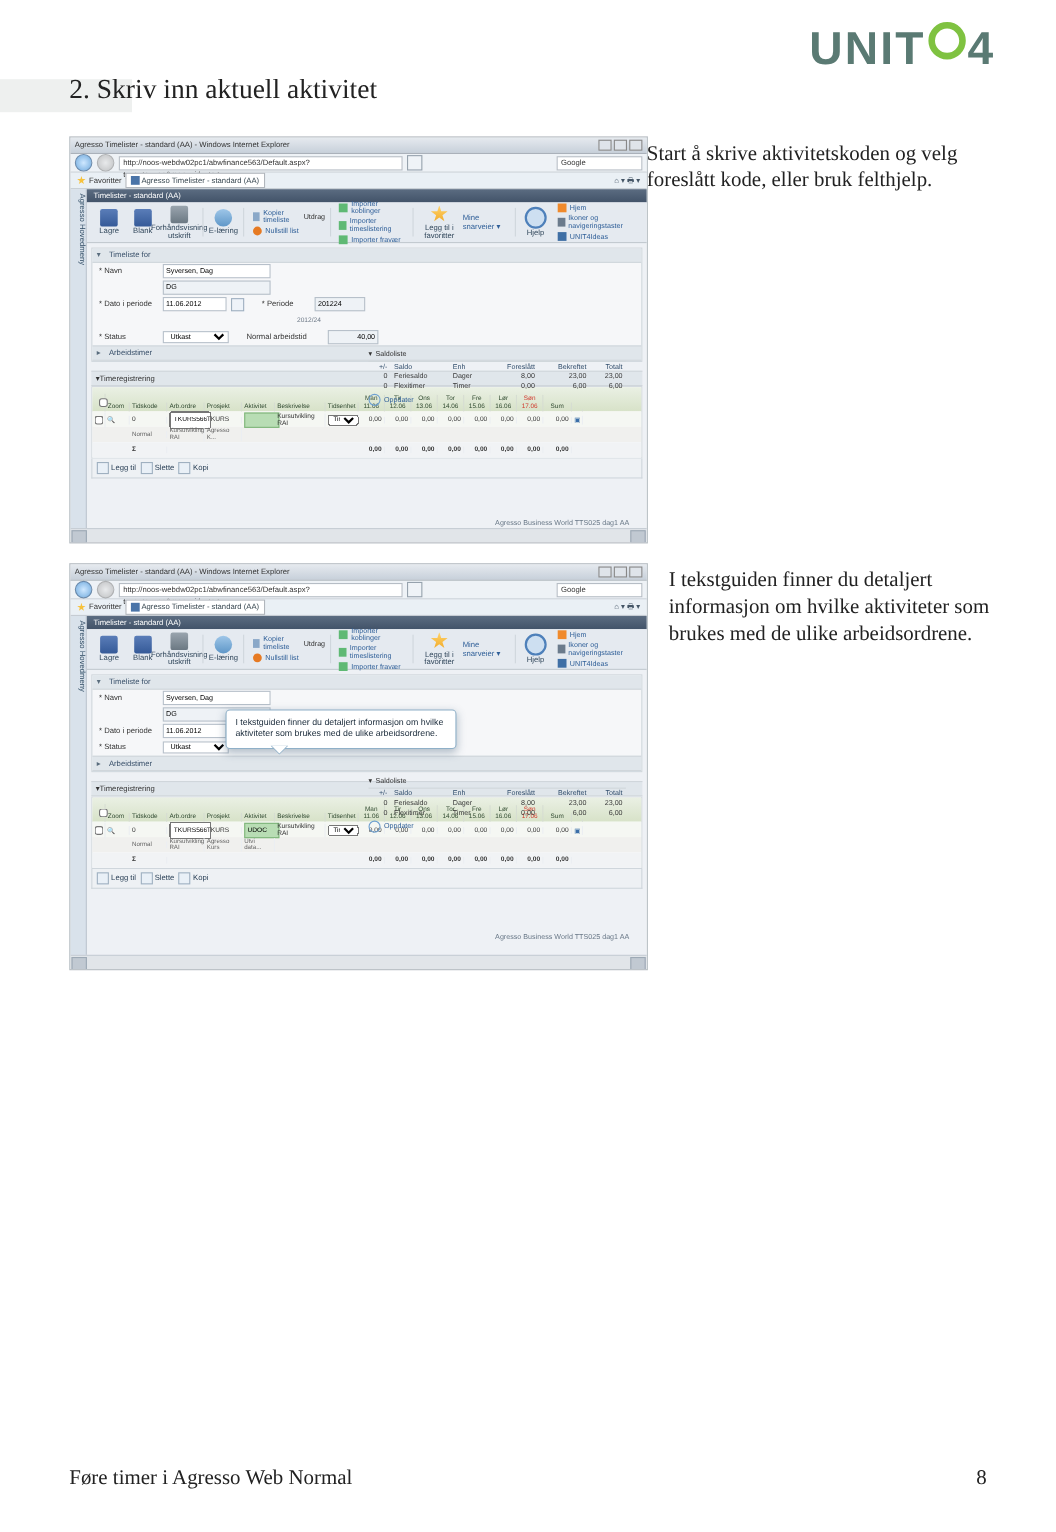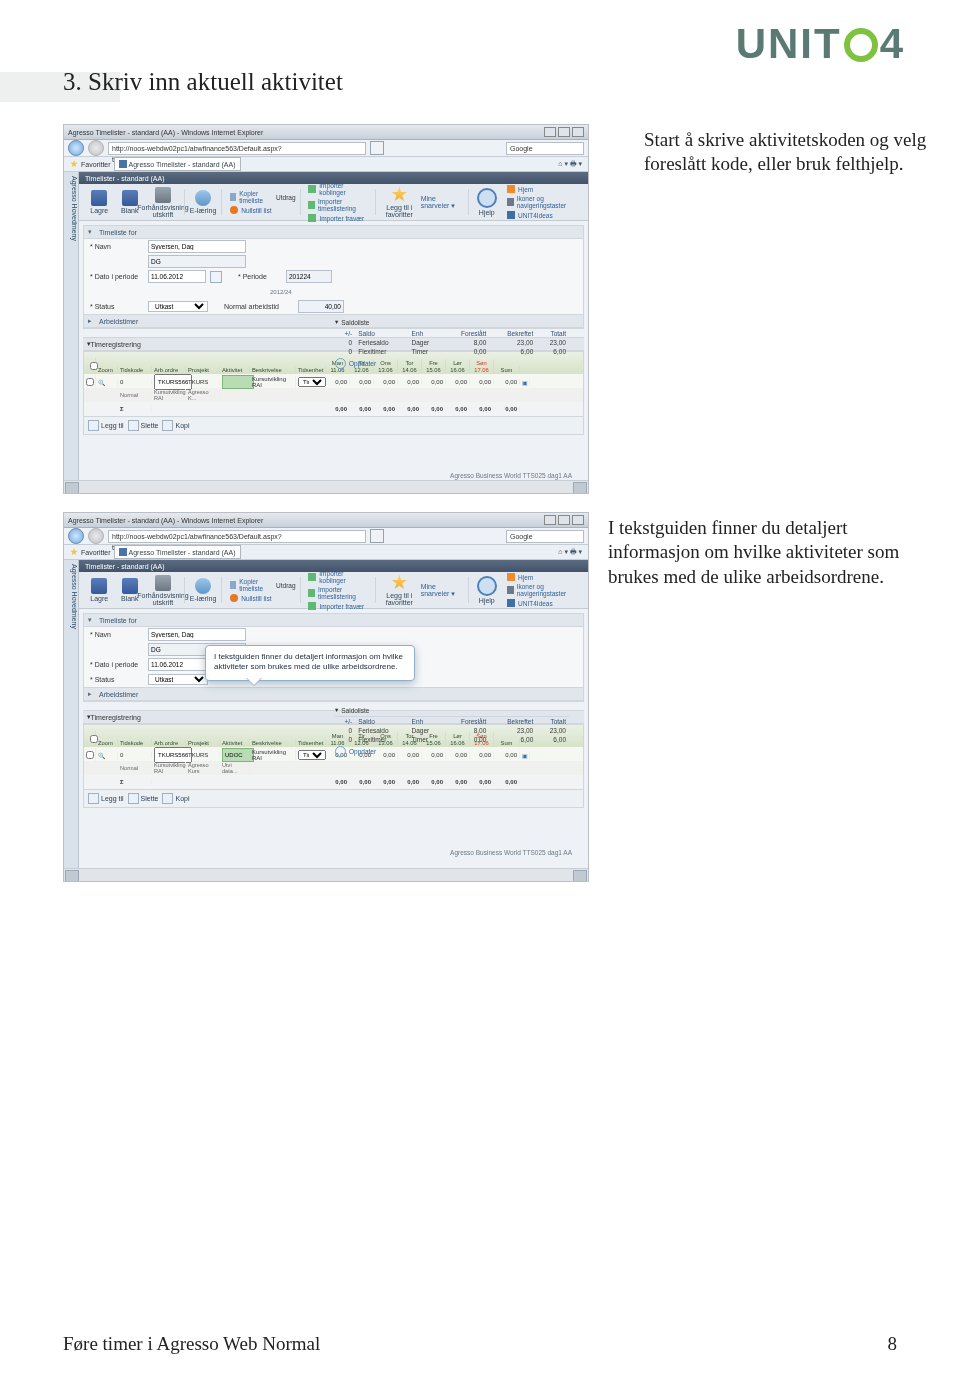--- a/index.html
+++ b/index.html
@@ -16,21 +16,21 @@
   .logo {
     position: absolute;
     top: 20px;
     right: 55px;
     font-family: Arial, Helvetica, sans-serif;
     font-weight: 600;
     font-size: 42px;
     letter-spacing: 2px;
     color: #5a7a73;
     display: flex;
-    align-items: center;
+    align-items: flex-start;
   }
   .logo .dot {
     width: 34px;
     height: 34px;
     border: 6px solid #7fc241;
     border-radius: 50%;
     display: inline-block;
     margin: 0 2px -2px 2px;
     box-sizing: border-box;
   }
@@ -49,21 +49,21 @@
     font-size: 25px;
     font-weight: 400;
     margin: 0;
   }
   .instr {
     position: absolute;
     width: 305px;
     font-size: 19px;
     line-height: 1.28;
   }
-  .instr.first { top: 128px; left: 644px; }
+  .instr.first { top: 128px; left: 588px; }
   .instr.second { top: 516px; left: 608px; }
 
   .screenshot {
     position: absolute;
     left: 63px;
     width: 524px;
     height: 368px;
     background: #e9ecef;
     border: 1px solid #b9bfc4;
     font-family: Tahoma, Arial, sans-serif;
@@ -246,21 +246,21 @@
 <body>
 
 <div class="left-gutter"></div>
 
 <div class="logo">
   <span>UNIT</span>
   <span class="dot"></span>
   <span>4</span>
 </div>
 
-<h1 class="doc-title">3. Skriv inn aktuell aktivitet</h1>
+<h1 class="doc-title">2. Skriv inn aktuell aktivitet</h1>
 
 <div class="instr first">Start å skrive aktivitetskoden og velg foreslått kode, eller bruk felthjelp.</div>
 
 <div class="screenshot first">
   <div class="ie-titlebar">
     <span>Agresso Timelister - standard (AA) - Windows Internet Explorer</span>
     <span class="ie-winbtns">
       <span></span>
       <span></span>
       <span></span>

